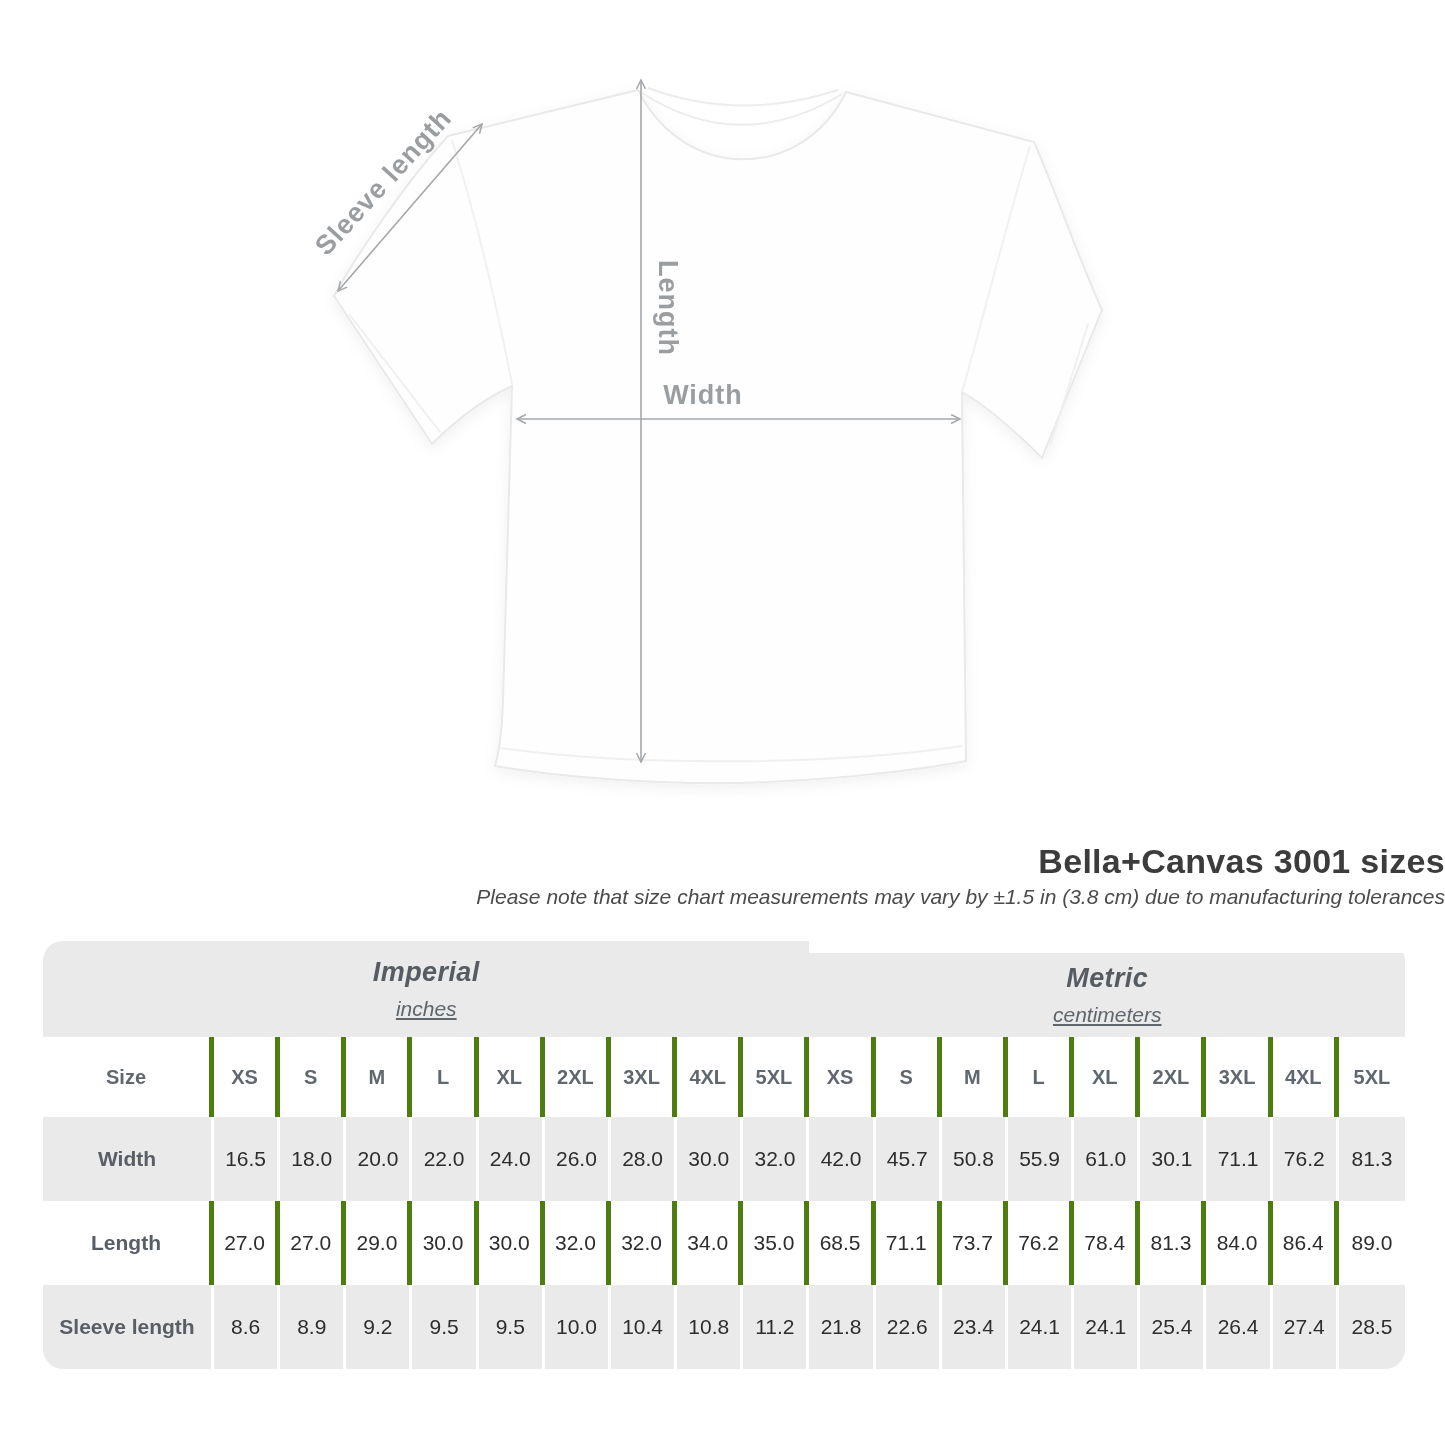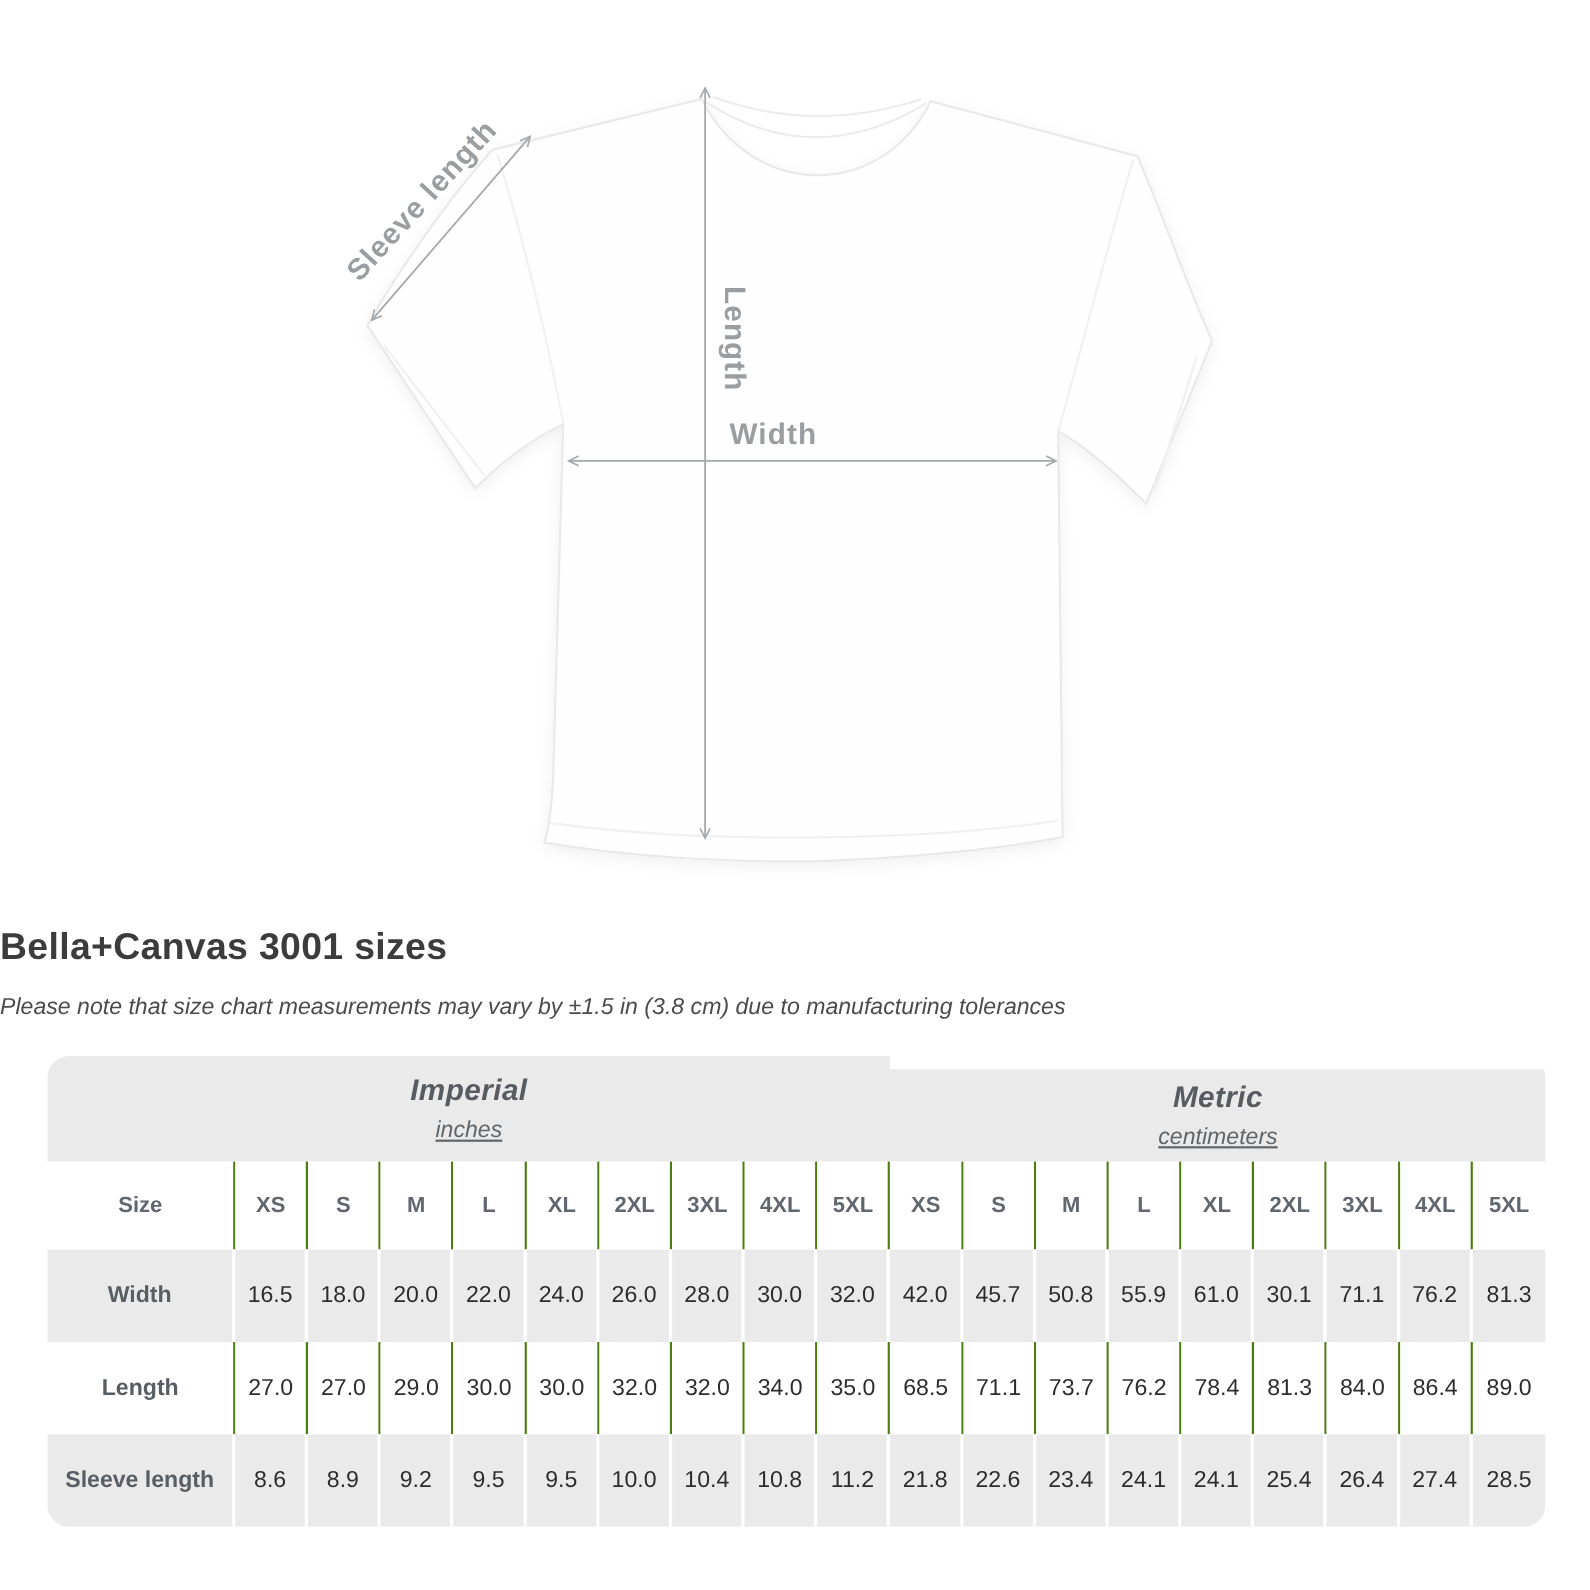--- a/index.html
+++ b/index.html
@@ -24,30 +24,30 @@
   }
   .shirt-area svg { display: block; }
   .dim-label {
     fill: #9a9ea1;
     font-weight: bold;
     font-size: 27px;
     letter-spacing: 1px;
   }
 
   
-  .heading { text-align: left; }
+  .heading { text-align: right; }
   .page-title {
     margin-top: 14px;
     font-size: 34px;
     font-weight: bold;
     color: #3c3c3c;
     letter-spacing: 0.3px;
   }
   .page-note {
-    margin-top: 23px;
+    margin-top: 4px;
     font-size: 21px;
     font-style: italic;
     color: #4b4b4b;
   }
 
   
   .size-table {
     margin: 32px 0 0 43px;
     width: 1362px;
     display: grid;
@@ -77,21 +77,21 @@
     font-size: 21px;
     font-style: italic;
     color: #5f666c;
     text-decoration: underline;
   }
   .c {
     display: flex;
     align-items: center;
     justify-content: center;
   }
-  .rw { background: #ffffff; border-right: 2px solid #4d7c0f; }
+  .rw { background: #ffffff; border-right: 5px solid #4d7c0f; }
   .rg { background: #eaeaea; border-right: 3px solid #ffffff; }
   .lastcol { border-right: none; }
   .sizehead {
     font-size: 20px;
     font-weight: bold;
     color: #61676e;
   }
   .rowlabel {
     font-size: 21px;
     font-weight: bold;

